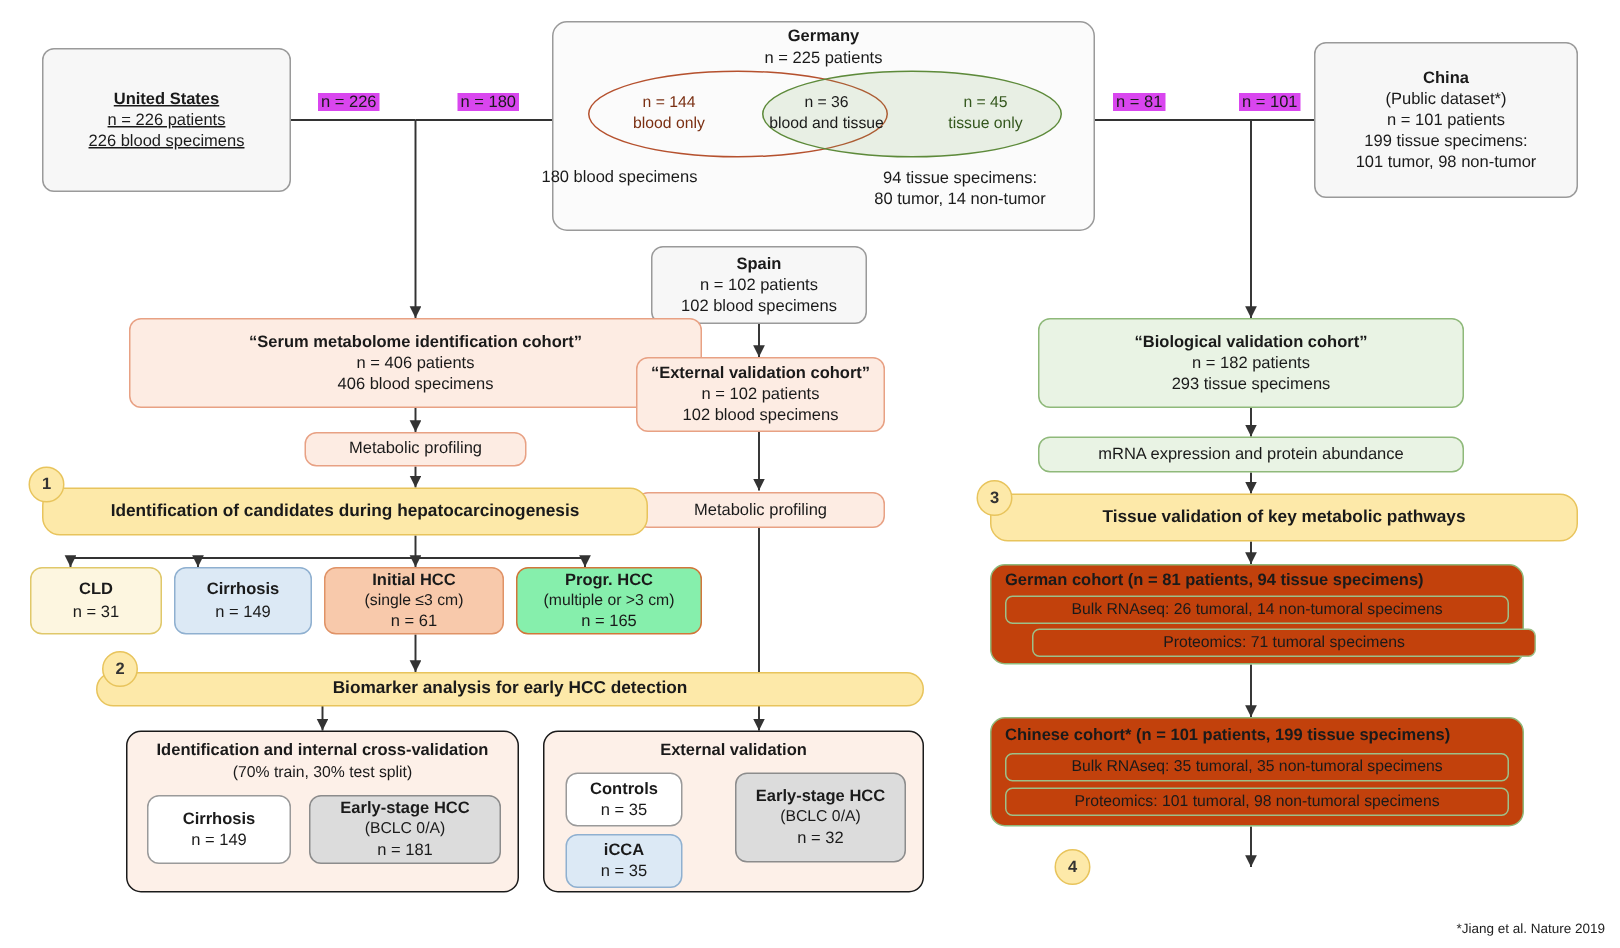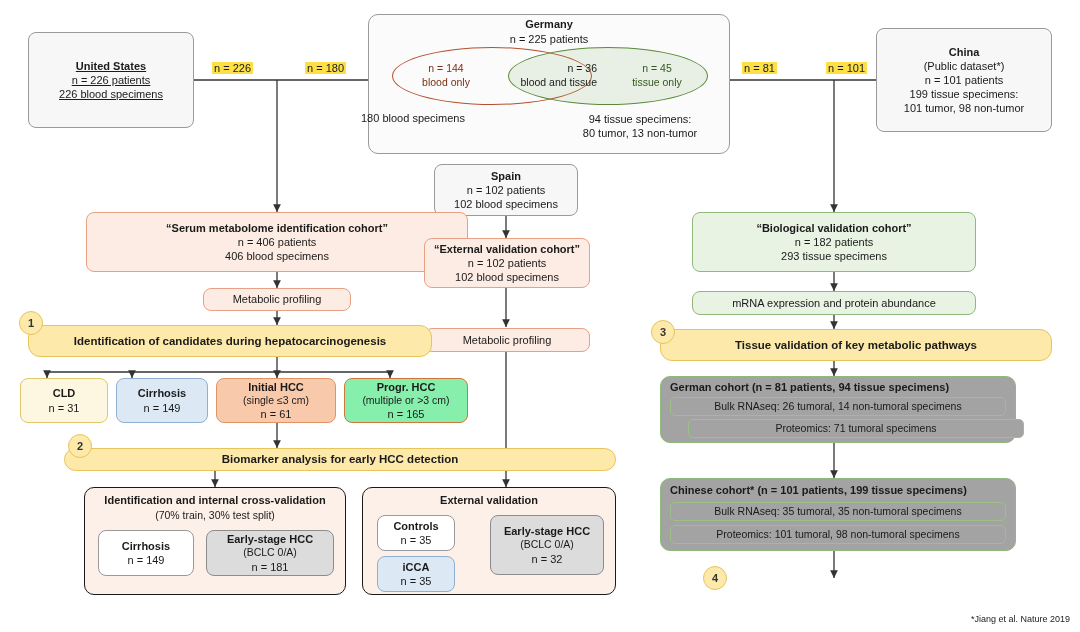--- a/index.html
+++ b/index.html
@@ -20,30 +20,30 @@
     display:flex;flex-direction:column;align-items:center;justify-content:center;
     text-align:center;
     font-size:11px;
     line-height:1.28;
     padding:4px 6px;
   }
   .box .ttl{font-weight:bold;}
   .grey{background:#f7f7f7;border-color:#9a9a9a;}
   .salmon{background:#fdece3;border-color:#e8a184;}
   .green{background:#e9f3e4;border-color:#8fb97a;}
-  .green-lite{background:#a3a3a3;border-color:#9dc089;}
+  .green-lite{background:#c2410c;border-color:#9dc089;}
   .yellow{background:#fde9a9;border-color:#e8c45c;border-radius:12px;}
   .blue{background:#dce9f5;border-color:#8fb0d0;}
   .white{background:#ffffff;border-color:#9a9a9a;}
   .peachbox{background:#fdf0e8;border-color:#eeae92;}
   .orange-dark{background:#86efac;border-color:#d1763a;}
   .orange-mid{background:#f8c9ab;border-color:#e09367;}
   .container{position:absolute;box-sizing:border-box;border:1.5px solid;border-radius:10px;}
   .svgroot{position:absolute;left:0;top:0;width:1080px;height:632px;pointer-events:none;}
-  .lbl{position:absolute;font-size:11px;background:#fde047;padding:0 2px;white-space:nowrap;}
+  .lbl{position:absolute;font-size:11px;background:#d946ef;padding:0 2px;white-space:nowrap;}
   .numcircle{
     position:absolute;width:22px;height:22px;border-radius:50%;
     background:#fde9a9;border:1.5px solid #e8c45c;
     display:flex;align-items:center;justify-content:center;
     font-size:11px;font-weight:bold;color:#333;
   }
   .foot{position:absolute;font-size:9px;color:#222;}
   .ellipse{
     position:absolute;border-radius:50%;box-sizing:border-box;
     display:flex;align-items:center;justify-content:center;text-align:center;
@@ -121,33 +121,33 @@
   <div style="position:absolute;left:368px;top:18px;width:362px;text-align:center;font-size:11px;font-weight:bold;">Germany</div>
   <div style="position:absolute;left:368px;top:33px;width:362px;text-align:center;font-size:11px;">n = 225 patients</div>
 
   <div class="ellipse" style="left:392px;top:47px;width:200px;height:58px;border:1.5px solid #b5512e;background:rgba(0,0,0,0);"></div>
   <div class="ellipse" style="left:508px;top:47px;width:200px;height:58px;border:1.5px solid #5d8a3a;background:rgba(120,170,90,0.14);"></div>
 
   <div style="position:absolute;left:400px;top:62px;width:92px;text-align:center;font-size:10.5px;line-height:1.3;color:#7a2f12;">
     <div>n = 144</div>
     <div>blood only</div>
   </div>
-  <div style="position:absolute;left:505px;top:62px;width:92px;text-align:right;font-size:10.5px;line-height:1.3;">
+  <div style="position:absolute;left:505px;top:62px;width:92px;text-align:center;font-size:10.5px;line-height:1.3;">
     <div>n = 36</div>
     <div>blood and tissue</div>
   </div>
   <div style="position:absolute;left:612px;top:62px;width:90px;text-align:center;font-size:10.5px;line-height:1.3;color:#34571d;">
     <div>n = 45</div>
     <div>tissue only</div>
   </div>
 
   <div style="position:absolute;left:361px;top:112px;width:180px;text-align:left;font-size:11px;">180 blood specimens</div>
   <div style="position:absolute;left:560px;top:112px;width:160px;text-align:center;font-size:11px;line-height:1.3;">
     <div>94 tissue specimens:</div>
-    <div>80 tumor, 13 non-tumor</div>
+    <div>80 tumor, 14 non-tumor</div>
   </div>
 
   <div class="box grey" style="left:876px;top:28px;width:176px;height:104px;">
     <div class="ttl">China</div>
     <div>(Public dataset*)</div>
     <div>n = 101 patients</div>
     <div>199 tissue specimens:</div>
     <div>101 tumor, 98 non-tumor</div>
   </div>
 

